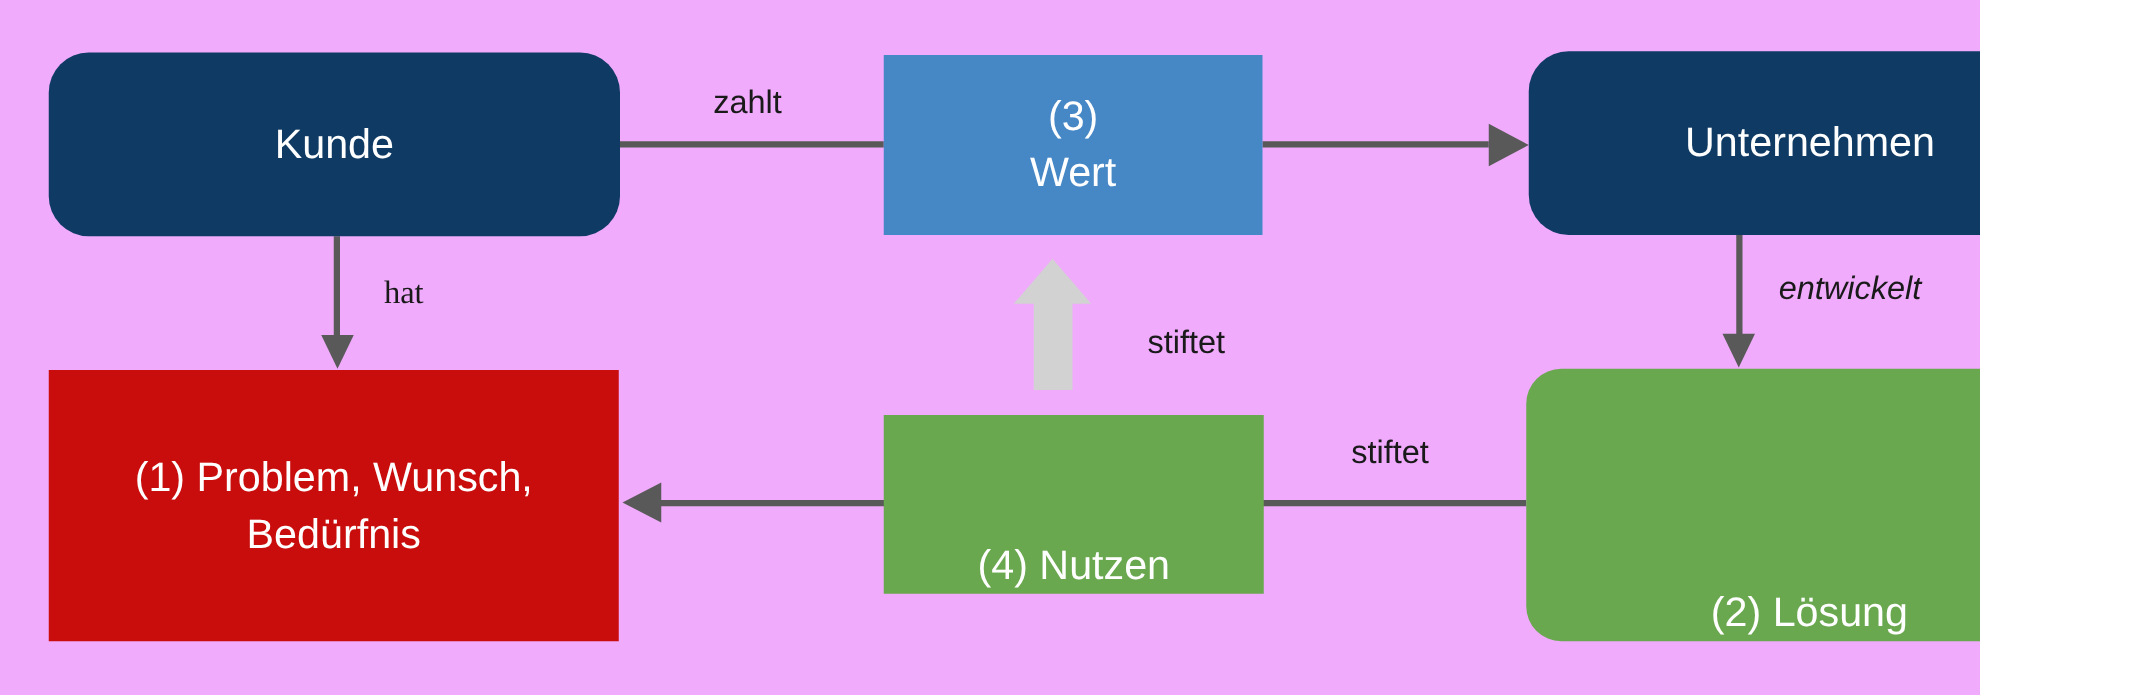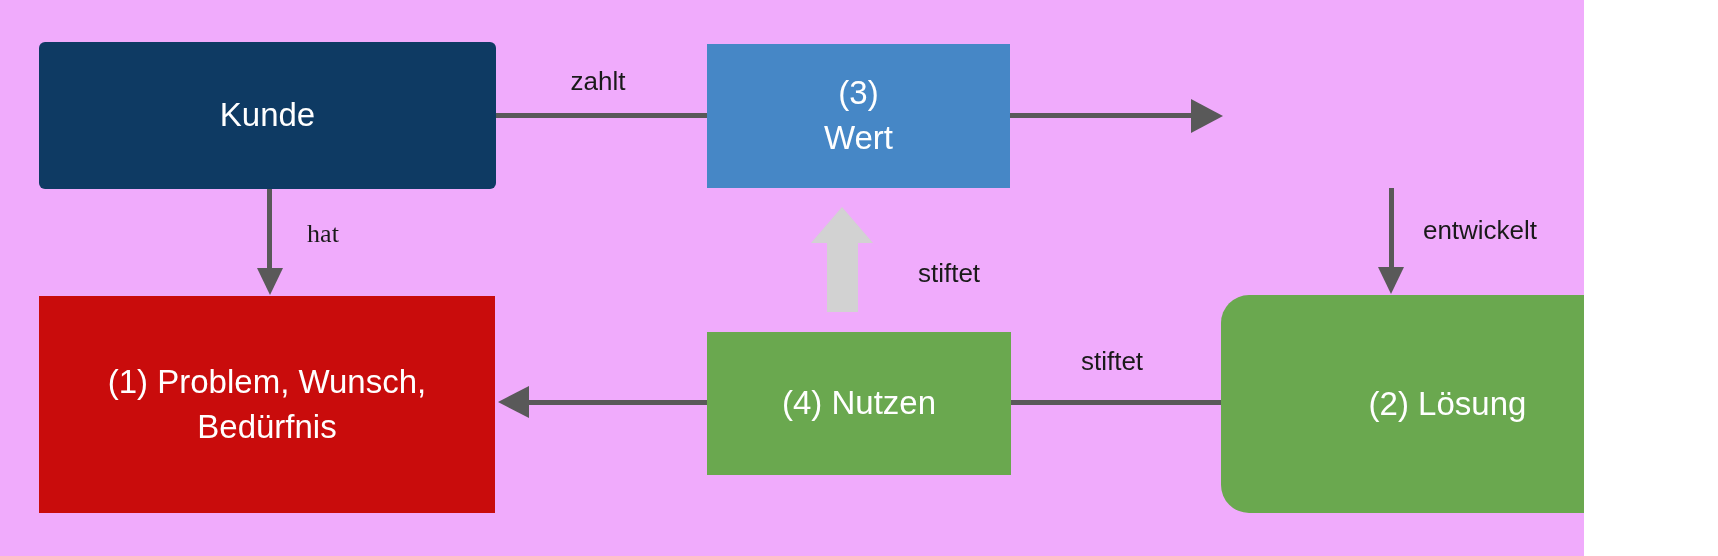--- a/index.html
+++ b/index.html
@@ -17,25 +17,25 @@
     display: flex;
     align-items: center;
     justify-content: center;
     color: #ffffff;
     font-size: 33px;
     line-height: 1.35;
     text-align: center;
     white-space: pre-line;
     z-index: 2;
   }
-  .node-rounded { border-radius: 6px; }
+  .node-rounded { border-radius: 32px; }
   .navy  { background: #0e3a63; }
   .blue  { background: #4687c6; }
   .red   { background: #c90c0c; }
-  .green { background: #6aa84f; }
+  .green { background: #6aa84f; align-items: flex-end; }
 
   #node-kunde       { left: 39px;   top: 42px;  width: 457px; height: 147px; }
   #node-wert        { left: 707px;  top: 44px;  width: 303px; height: 144px; }
   #node-unternehmen { left: 1223px; top: 41px;  width: 450px; height: 147px; }
   #node-problem     { left: 39px;   top: 296px; width: 456px; height: 217px; }
   #node-nutzen      { left: 707px;  top: 332px; width: 304px; height: 143px; }
   #node-loesung     { left: 1221px; top: 295px; width: 453px; height: 218px; border-radius: 28px; }
 
   
   .stem { position: absolute; background: #595959; z-index: 1; }
@@ -77,21 +77,21 @@
   .edge-label {
     position: absolute;
     transform: translateX(-50%);
     font-size: 26px;
     color: #1a1a1a;
     white-space: nowrap;
     z-index: 3;
   }
   #label-zahlt      { left: 598px;  top: 66px; }
   #label-hat        { left: 323px;  top: 219px; font-family: Liberation Serif, serif; }
-  #label-entwickelt { left: 1480px; top: 215px; }
+  #label-entwickelt { left: 1480px; top: 215px; font-style: italic; }
   #label-bestimmt   { left: 949px;  top: 258px; }
   #label-stiftet    { left: 1112px; top: 346px; }
 </style>
 </head>
 <body>
 
 <div class="canvas">
 
   <div class="stem" id="edge-kunde-wert"></div>
   <div class="stem" id="edge-wert-unternehmen"></div>
@@ -117,20 +117,23 @@
 
   <div class="node navy node-rounded" id="node-kunde">
     <span>Kunde</span>
   </div>
 
   <div class="node blue" id="node-wert">
     <span>(3)
 Wert</span>
   </div>
 
+  <div class="node navy node-rounded" id="node-unternehmen">
+    <span>Unternehmen</span>
+  </div>
 
   <div class="node red" id="node-problem">
     <span>(1) Problem, Wunsch,
 Bedürfnis</span>
   </div>
 
   <div class="node green" id="node-nutzen">
     <span>(4) Nutzen</span>
   </div>
 

